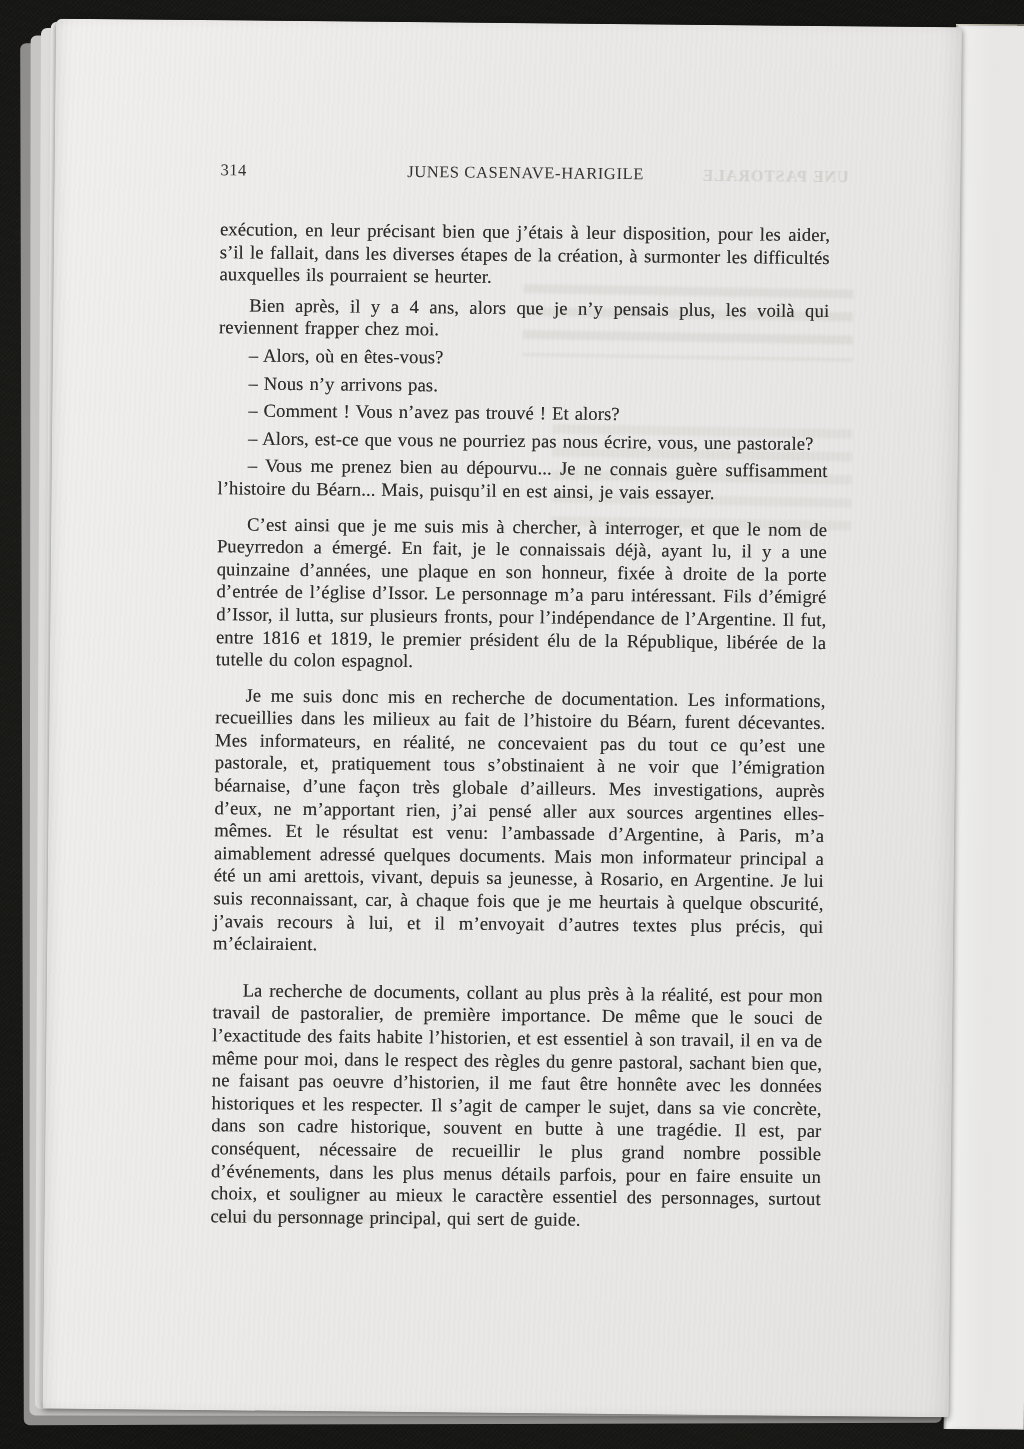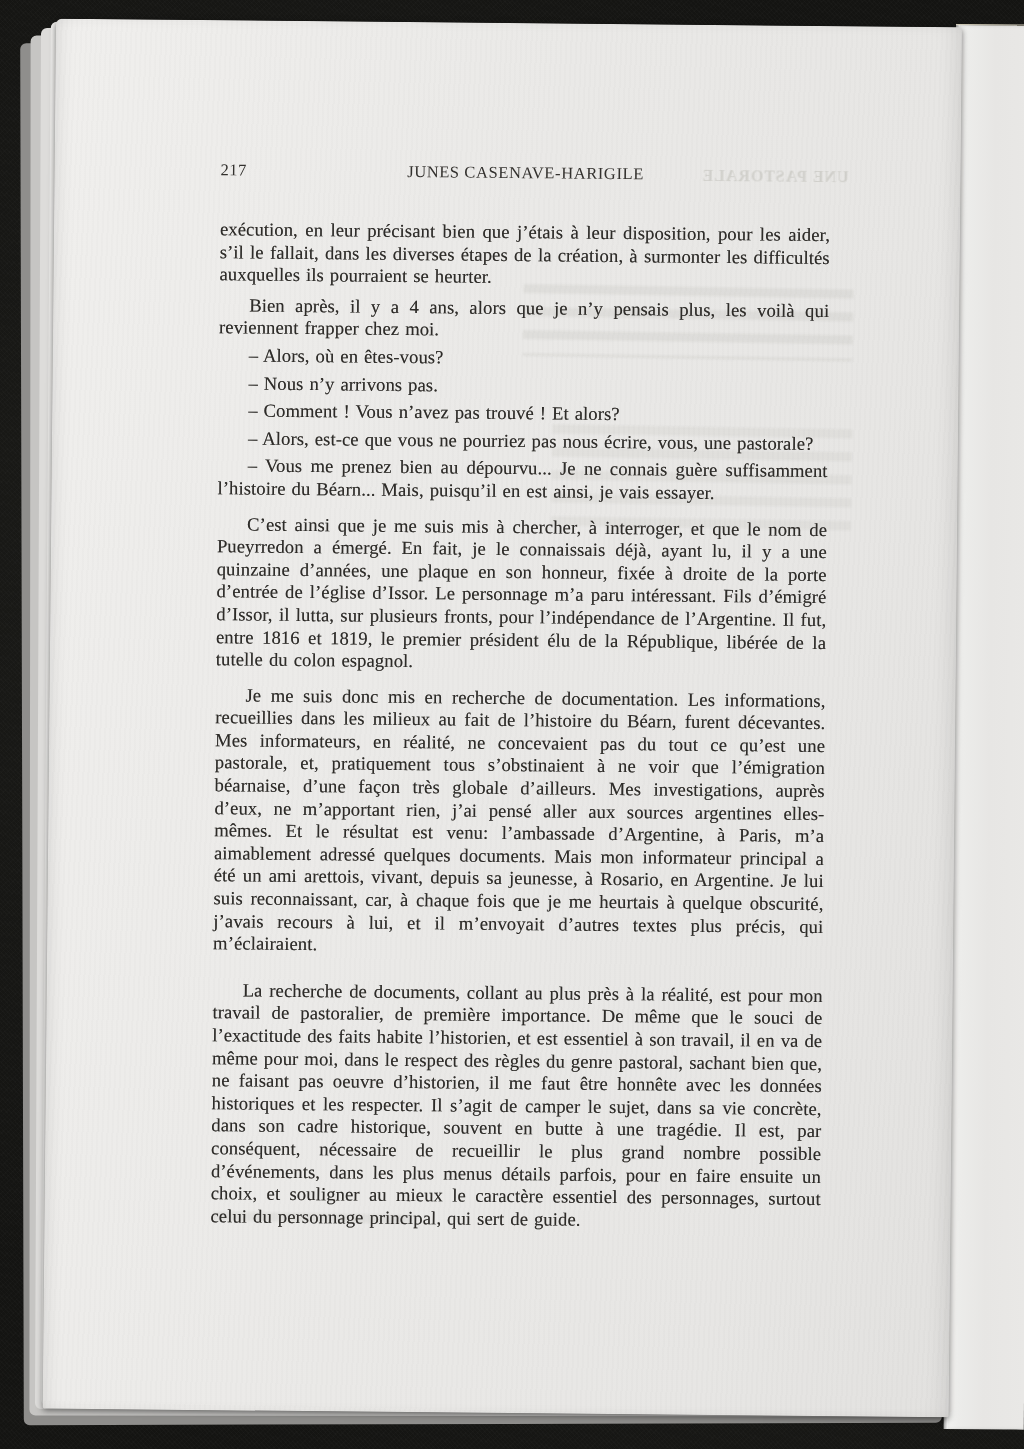--- a/index.html
+++ b/index.html
@@ -108,21 +108,21 @@
 </div>
 
 <div class="stack-sheet stack-3"></div>
 <div class="stack-sheet stack-2"></div>
 <div class="stack-sheet stack-1"></div>
 <div class="stack-sheet stack-0"></div>
 
 <div class="page">
 
   <div class="page-header">
-    <span class="page-number">217</span>
+    <span class="page-number">314</span>
     <span class="running-title">JUNES CASENAVE-HARIGILE</span>
     <span class="ghost-title">UNE PASTORALE</span>
   </div>
 
   <div class="smudge smudge-1"></div>
   <div class="smudge smudge-2"></div>
   <div class="smudge smudge-3"></div>
 
   <div class="body-text">
     <p class="para">exécution, en leur précisant bien que j’étais à leur disposition, pour les aider, s’il le fallait, dans les diverses étapes de la création, à surmonter les difficultés auxquelles ils pourraient se heurter.</p>

